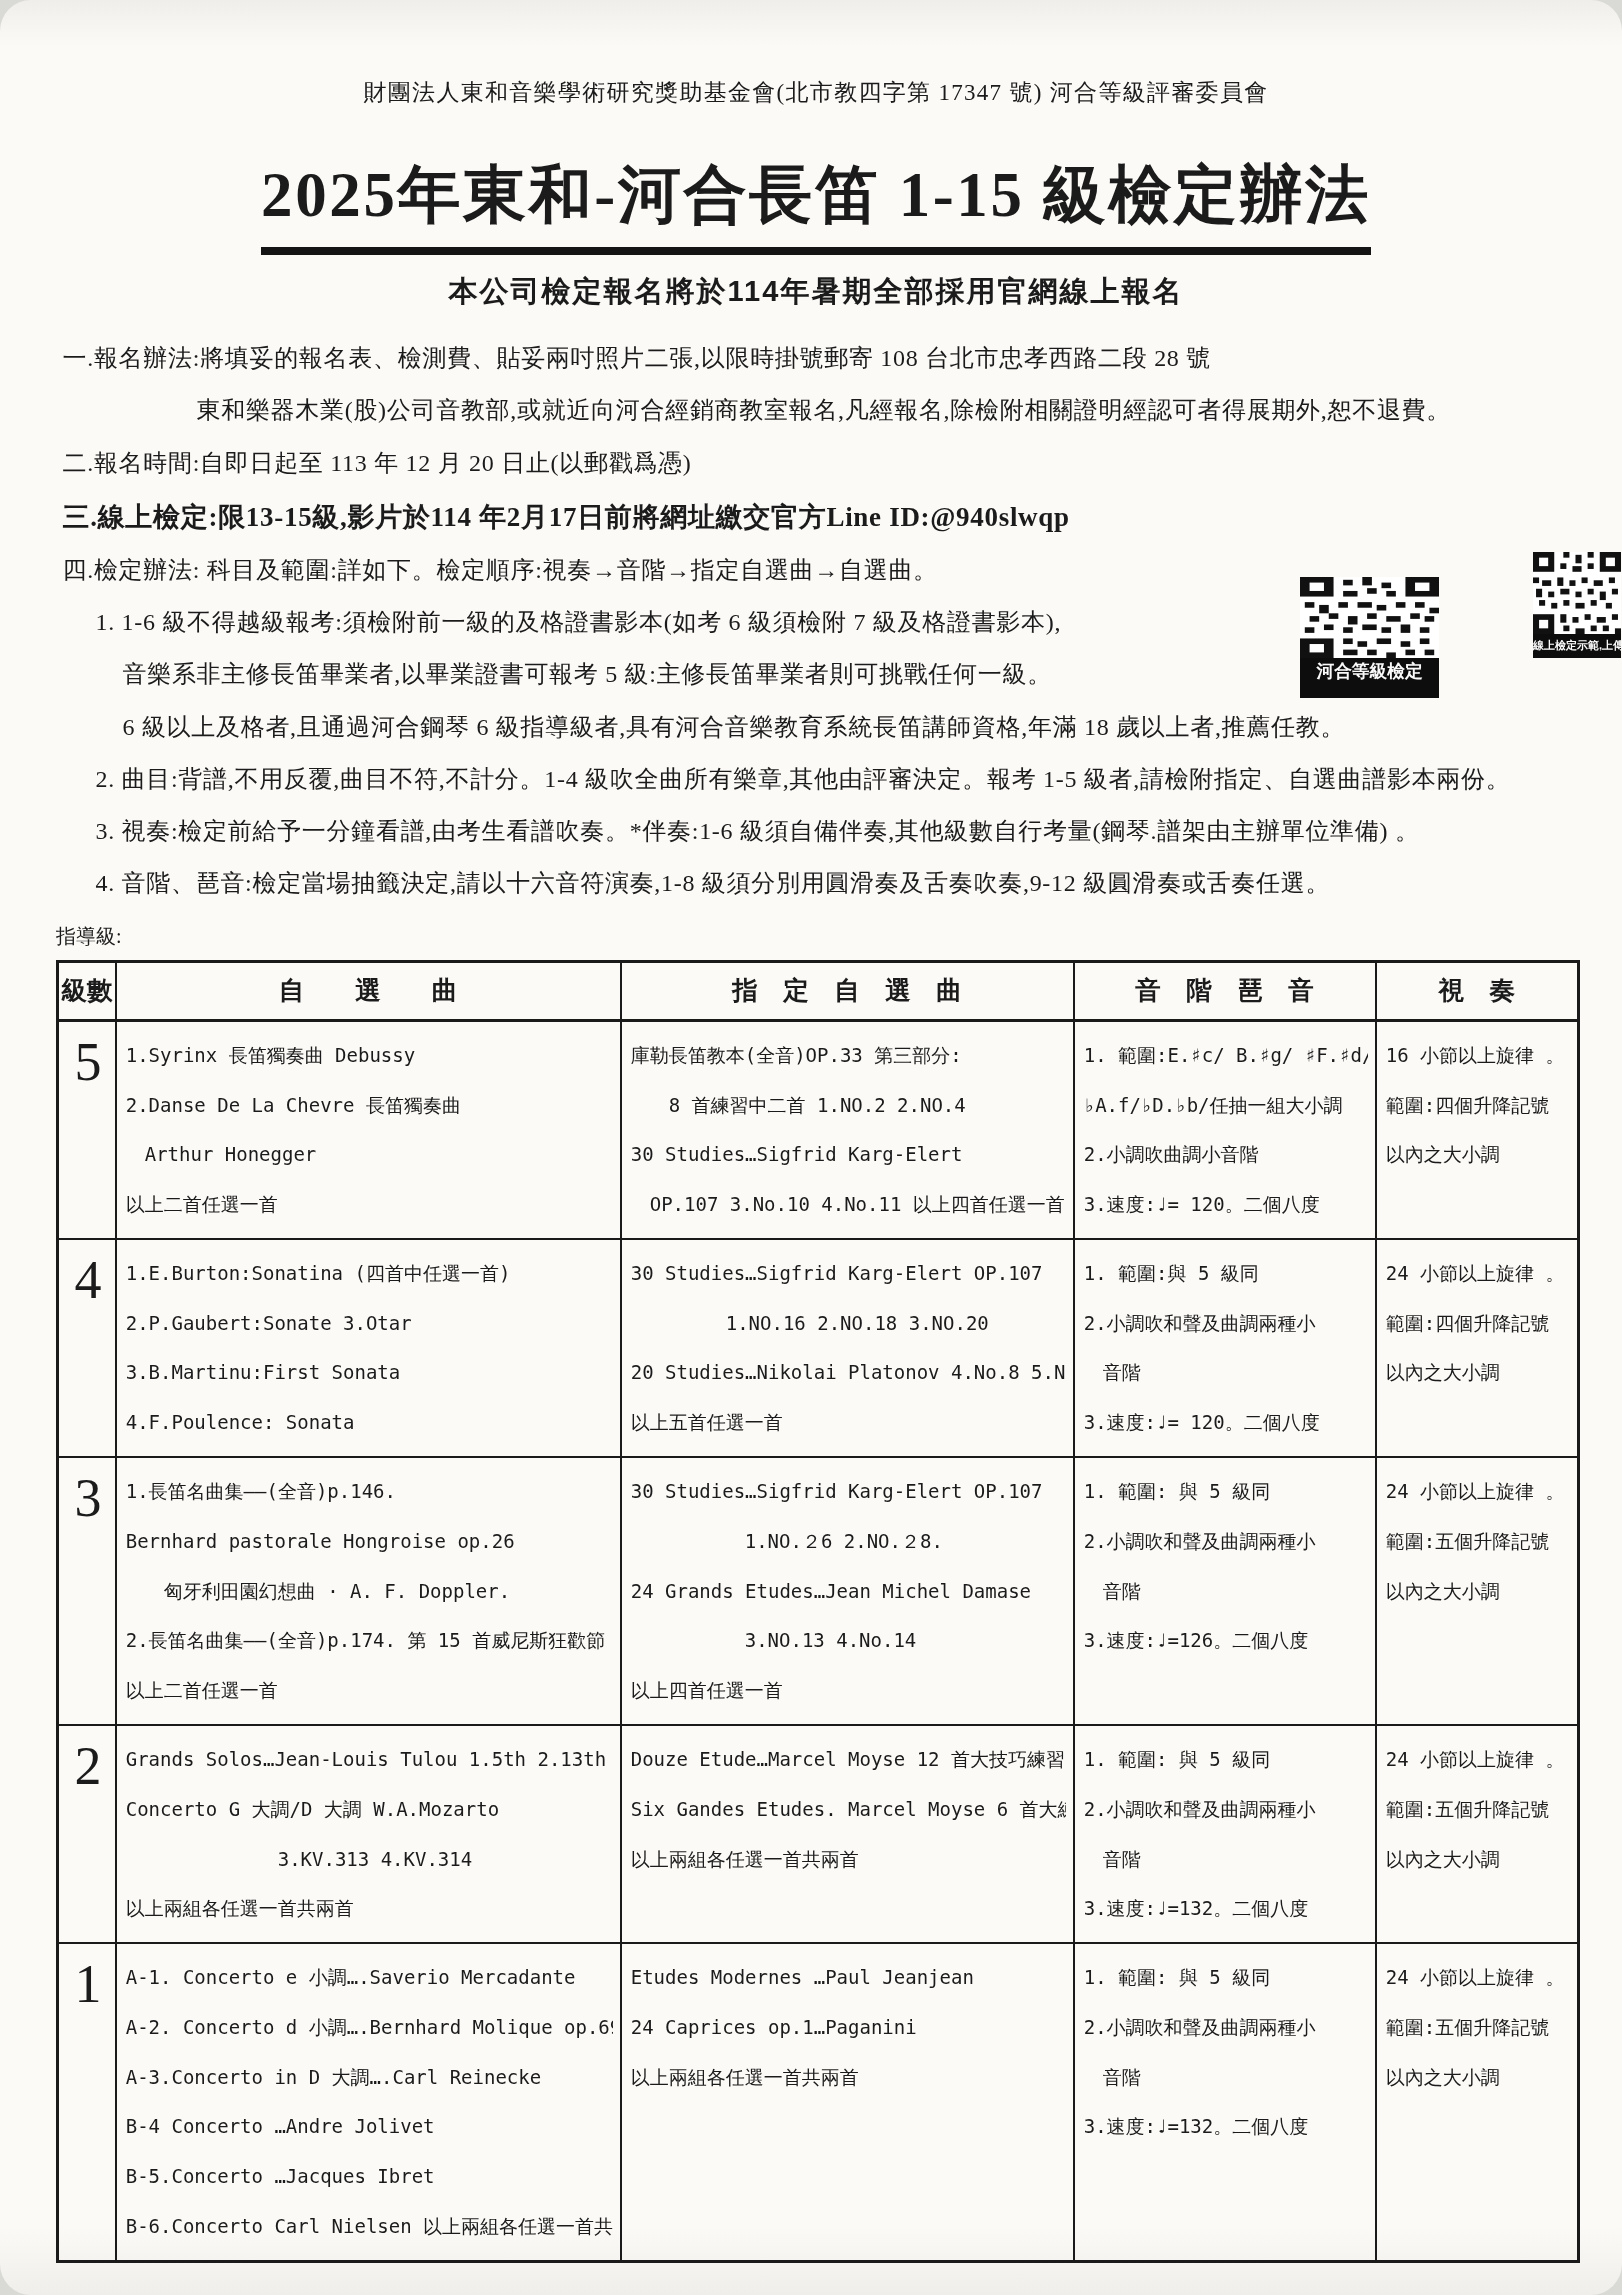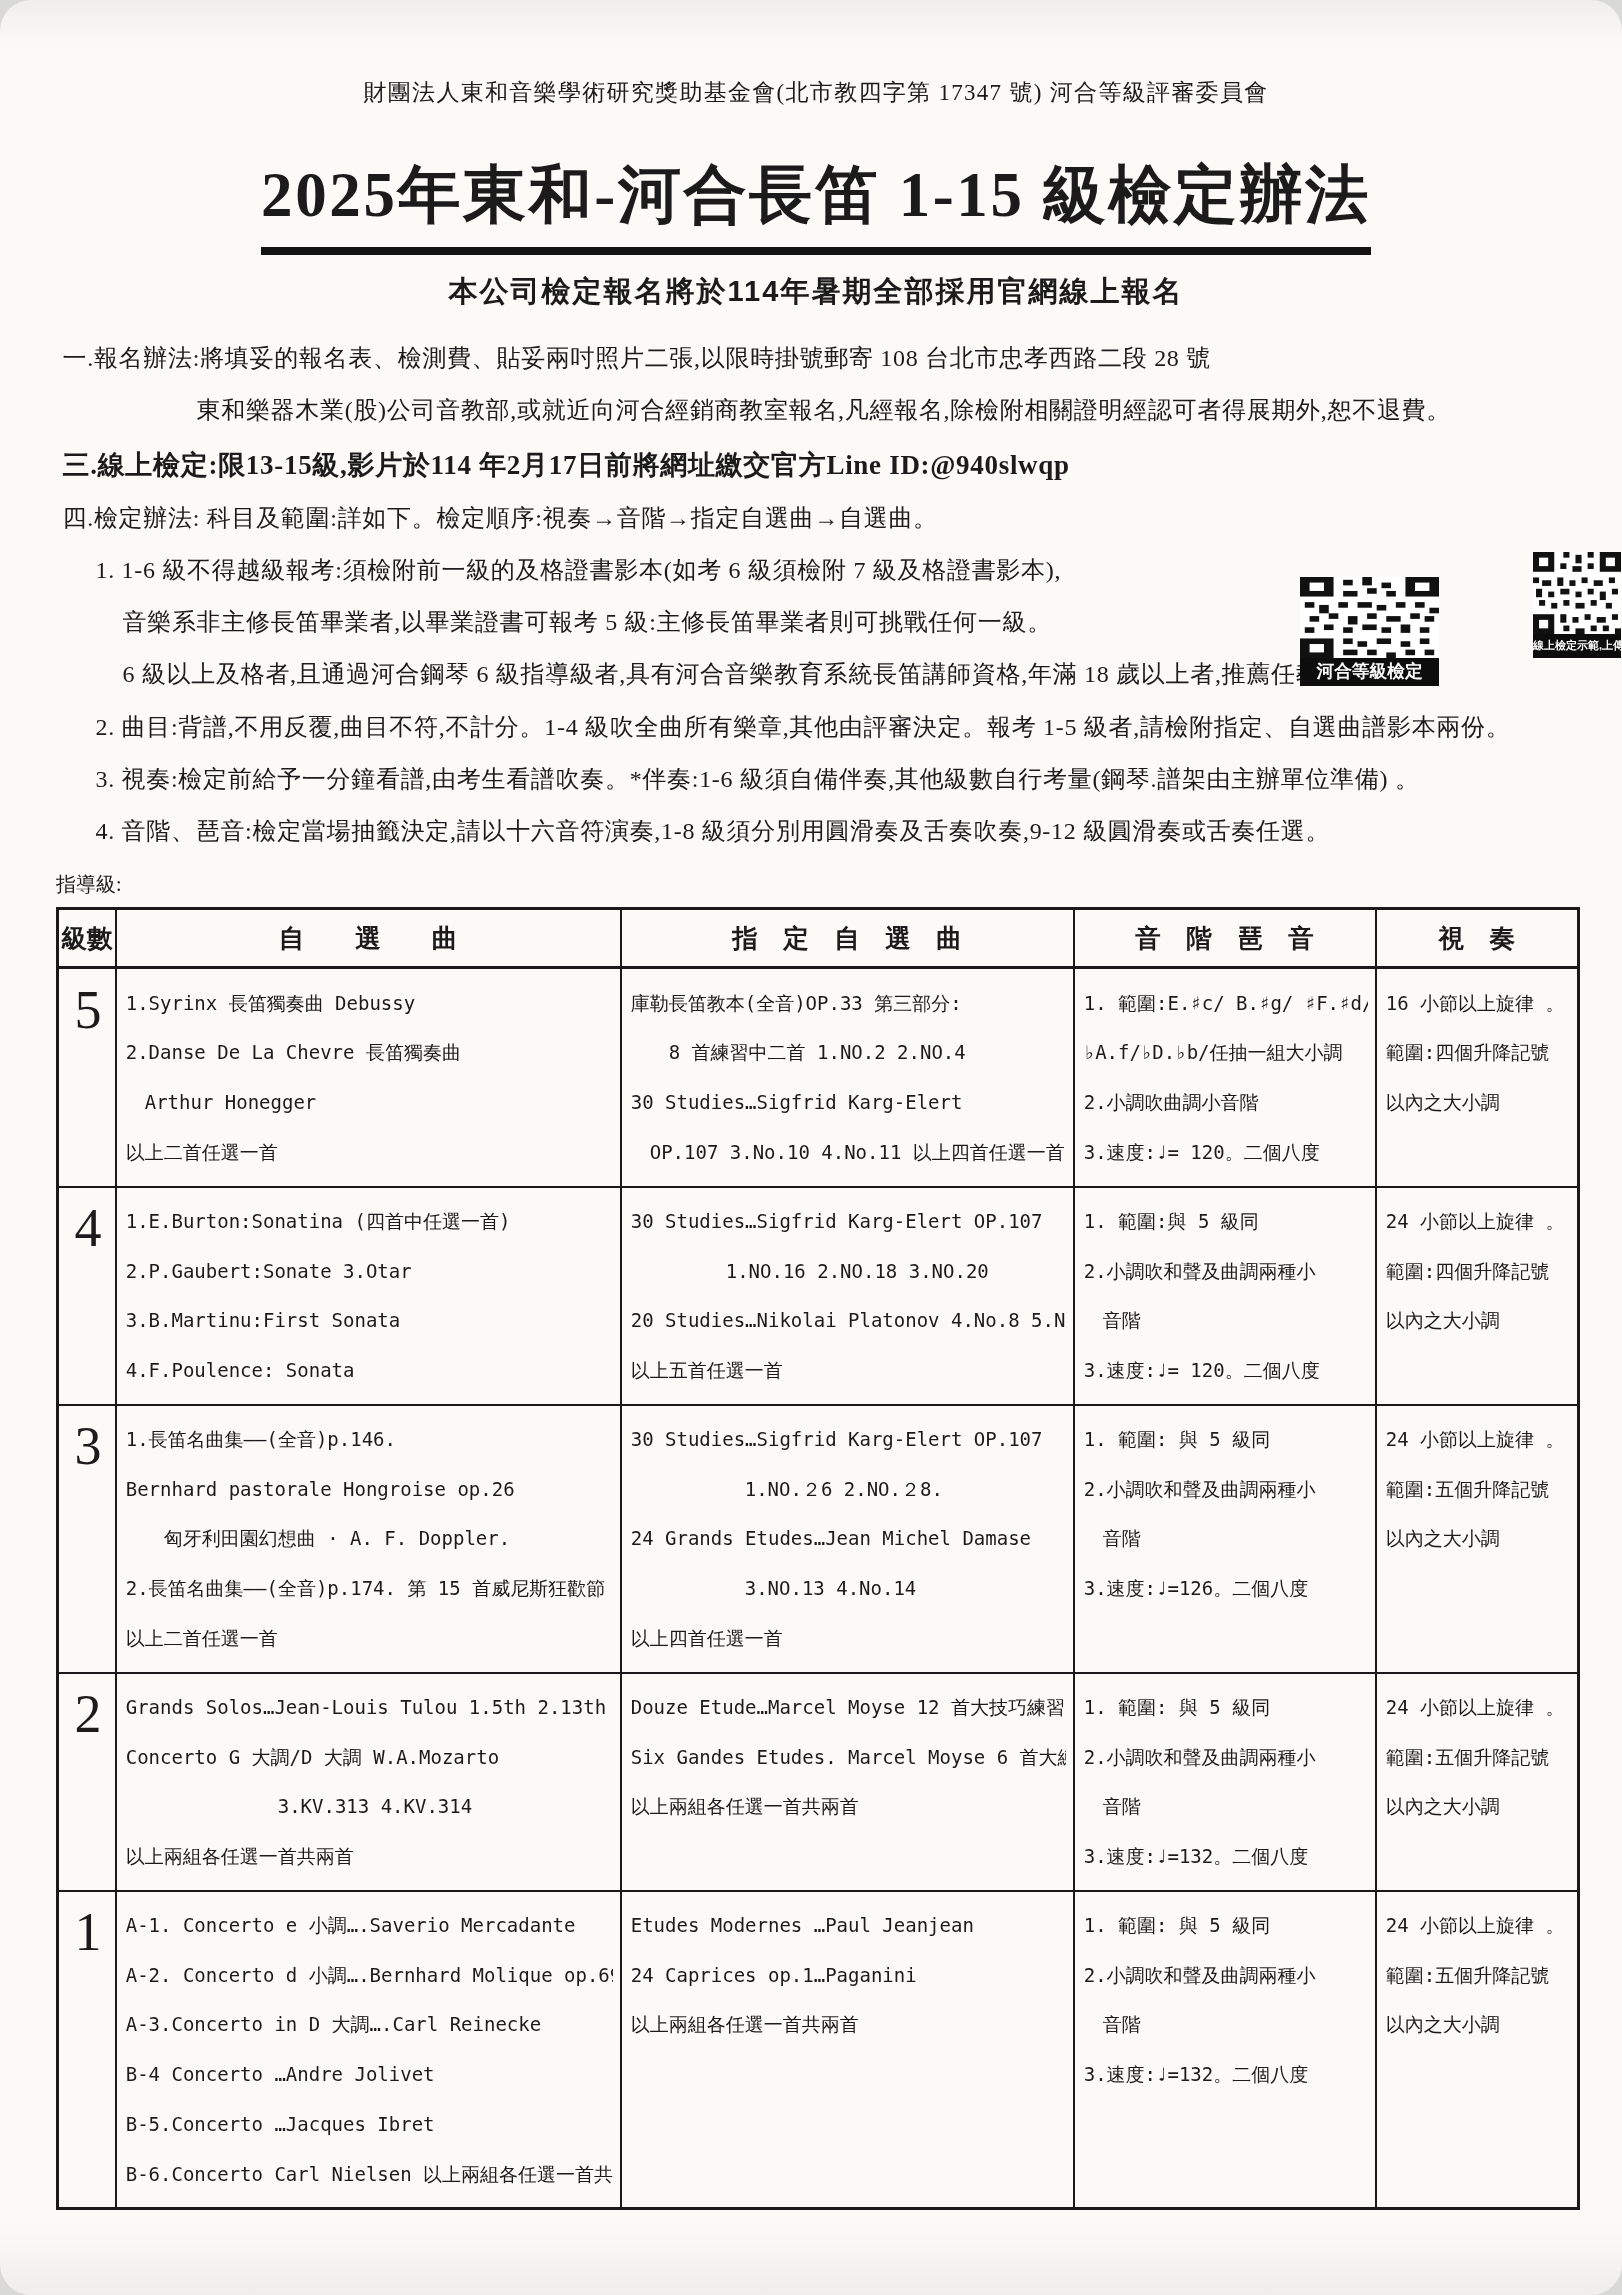--- a/index.html
+++ b/index.html
@@ -97,40 +97,41 @@
   .qr-label{
     background:#0d0d0d;
     color:#fafafa;
     font-family:"Liberation Sans","DejaVu Sans",sans-serif;
     font-weight:bold;
     text-align:center;
     white-space:nowrap;
     overflow:hidden;
   }
   .qr1{left:1300px;top:577px;width:139px;}
-  .qr1 .qr-label{font-size:17.7px;line-height:26px;height:28px;}
+  .qr1 .qr-label{font-size:17.7px;line-height:26px;height:40px;}
   .qr2{left:1533px;top:552px;width:88px;}
   .qr2 .qr-label{font-size:11px;line-height:23.6px;height:23.6px;}
 </style>
 </head>
 <body>
 
 <div class="page">
 
   <div class="org-line">財團法人東和音樂學術研究獎助基金會(北市教四字第 17347 號) 河合等級評審委員會</div>
 
   <div class="title-wrap">
     <div class="doc-title">2025年東和-河合長笛 1-15 級檢定辦法</div>
   </div>
 
   <div class="doc-subtitle">本公司檢定報名將於114年暑期全部採用官網線上報名</div>
 
   <div class="content">
     <div class="par">一.報名辦法:將填妥的報名表、檢測費、貼妥兩吋照片二張,以限時掛號郵寄 108 台北市忠孝西路二段 28 號</div>
     <div class="par cont">東和樂器木業(股)公司音教部,或就近向河合經銷商教室報名,凡經報名,除檢附相關證明經認可者得展期外,恕不退費。</div>
+    <div class="par">二.報名時間:自即日起至 113 年 12 月 20 日止(以郵戳爲憑)</div>
     <div class="par online">三.線上檢定:限13-15級,影片於114 年2月17日前將網址繳交官方Line ID:@940slwqp</div>
     <div class="par">四.檢定辦法: 科目及範圍:詳如下。檢定順序:視奏→音階→指定自選曲→自選曲。</div>
     <div class="par sub">1. 1-6 級不得越級報考:須檢附前一級的及格證書影本(如考 6 級須檢附 7 級及格證書影本),</div>
     <div class="par sub-cont">音樂系非主修長笛畢業者,以畢業證書可報考 5 級:主修長笛畢業者則可挑戰任何一級。</div>
     <div class="par sub-cont">6 級以上及格者,且通過河合鋼琴 6 級指導級者,具有河合音樂教育系統長笛講師資格,年滿 18 歲以上者,推薦任教。</div>
     <div class="par sub">2. 曲目:背譜,不用反覆,曲目不符,不計分。1-4 級吹全曲所有樂章,其他由評審決定。報考 1-5 級者,請檢附指定、自選曲譜影本兩份。</div>
     <div class="par sub">3. 視奏:檢定前給予一分鐘看譜,由考生看譜吹奏。*伴奏:1-6 級須自備伴奏,其他級數自行考量(鋼琴.譜架由主辦單位準備) 。</div>
     <div class="par sub">4. 音階、琶音:檢定當場抽籤決定,請以十六音符演奏,1-8 級須分別用圓滑奏及舌奏吹奏,9-12 級圓滑奏或舌奏任選。</div>
   </div>
 

